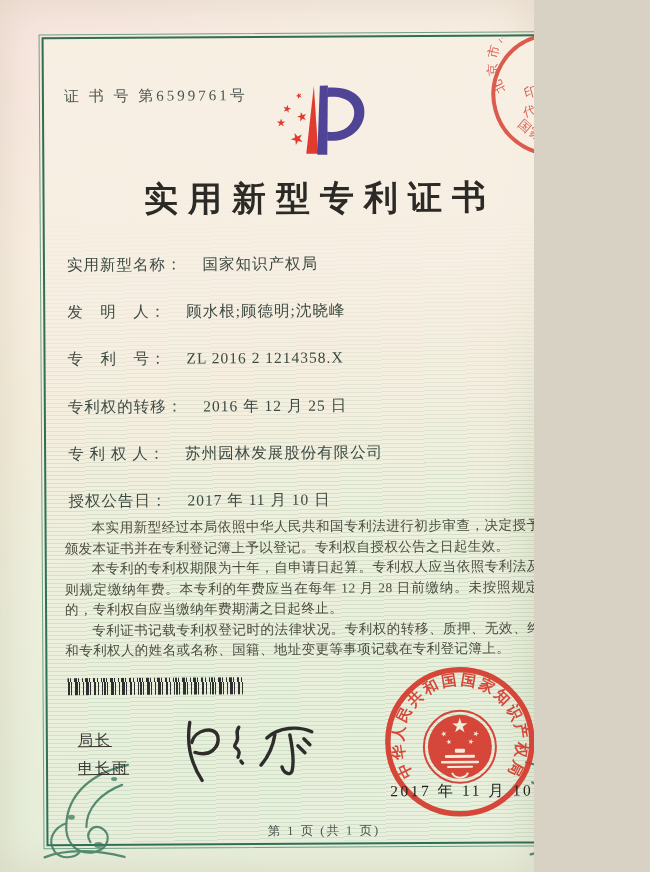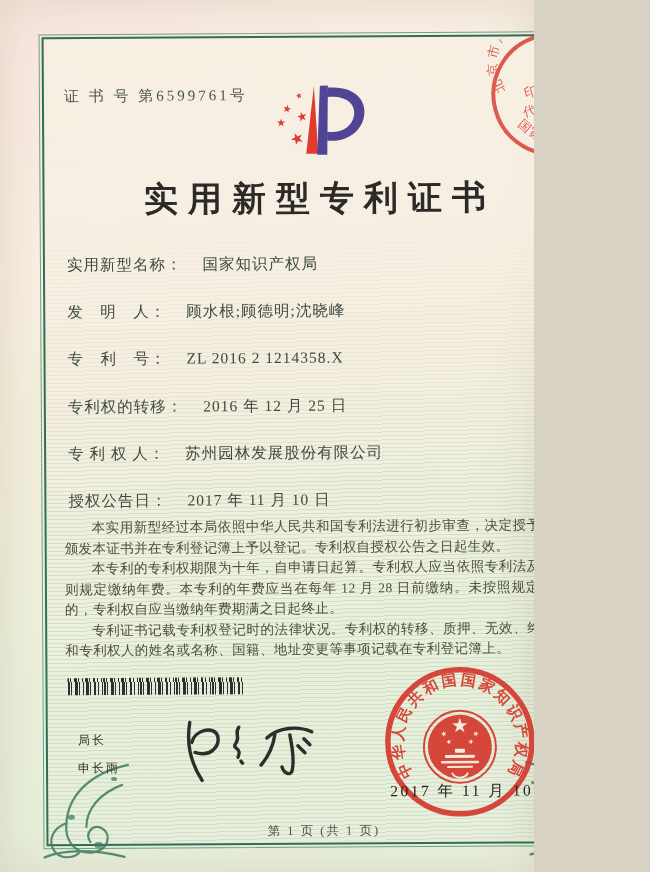--- a/index.html
+++ b/index.html
@@ -24,21 +24,21 @@
   .t{position:absolute;white-space:nowrap;}
   .certno{left:66px;top:86px;font-size:15px;letter-spacing:3px;color:#49564e;}
   .title{left:41px;top:176px;width:561px;text-align:center;font-size:34px;font-weight:bold;
     letter-spacing:10px;color:#2c2a26;white-space:nowrap;}
   .field{position:absolute;left:68px;font-size:15.5px;color:#3d4a43;letter-spacing:1px;white-space:nowrap;}
   .field .lb{margin-right:20px;font-family:Liberation Serif, serif;}
   .bodytext{position:absolute;left:64px;top:517px;width:532px;color:#4c4c40;}
   .bodytext p{margin:0;font-size:13.5px;line-height:20.5px;text-indent:2em;text-align:justify;letter-spacing:.4px;}
   .barcode{position:absolute;left:66px;top:677px;width:176px;height:17px;
     background:repeating-linear-gradient(90deg,#2f2f2f 0 2px,transparent 2px 3px,#2f2f2f 3px 4px,transparent 4px 7px,#2f2f2f 7px 10px,transparent 10px 11px,#2f2f2f 11px 12px,transparent 12px 15px,#2f2f2f 15px 16px,transparent 16px 18px,#2f2f2f 18px 21px,transparent 21px 22px,#2f2f2f 22px 23px,transparent 23px 26px,#2f2f2f 26px 28px,transparent 28px 30px,#2f2f2f 30px 31px,transparent 31px 34px,#2f2f2f 34px 35px,transparent 35px 36px);}
-  .signer{left:76px;top:725px;font-size:12px;color:#33312c;letter-spacing:2px;line-height:28px;white-space:pre-line;}
+  .signer{left:76px;top:725px;font-size:15px;color:#33312c;letter-spacing:2px;line-height:28px;white-space:pre-line;text-decoration:underline;}
   .sig{position:absolute;left:160px;top:694px;}
   .sealwrap{position:absolute;left:379px;top:664px;}
   .issuedate{left:388px;top:782px;font-size:15.5px;letter-spacing:2.5px;color:#26231f;z-index:6;}
   .footer{left:41px;top:823px;width:561px;text-align:center;font-size:12.5px;color:#4a564e;letter-spacing:2px;}
   .taxwrap{position:absolute;left:488px;top:28px;transform:rotate(-15deg);}
   .flourish{position:absolute;width:112px;height:106px;}
   .fl-l{left:22px;top:756px;}
   .fl-r{left:516px;top:756px;transform:scaleX(-1);}
   svg text{font-family:"Liberation Serif","DejaVu Serif",serif;}
 </style>

